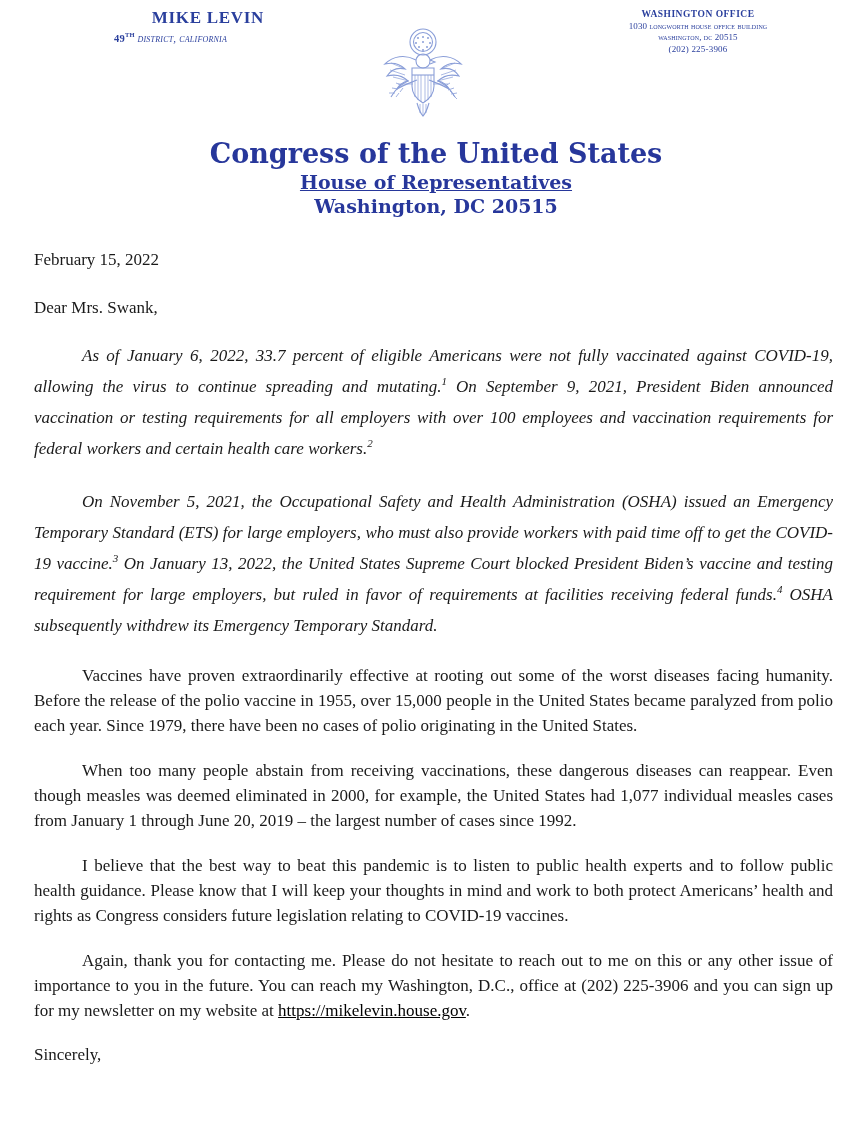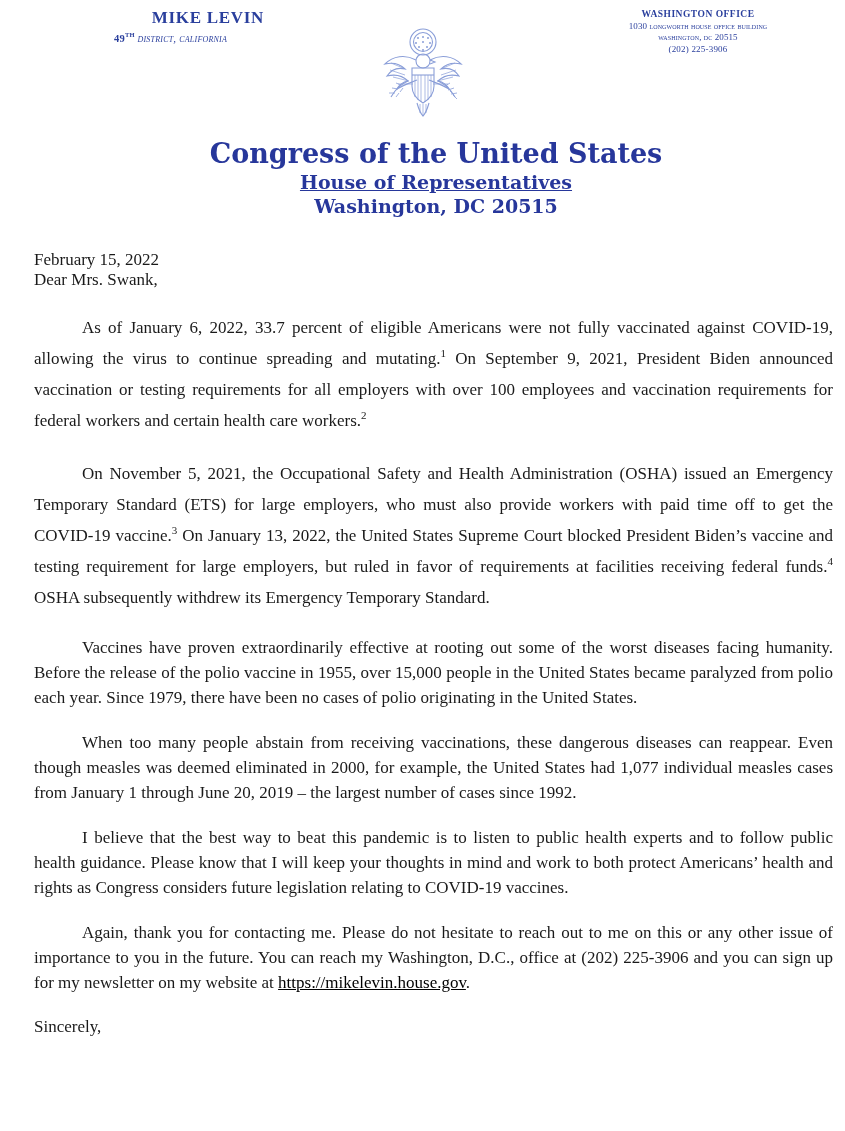--- a/index.html
+++ b/index.html
@@ -129,31 +129,33 @@
     font-size: 17px;
   }
   .date-line {
     text-align: left;
     width: 560px;
     margin-left: 0;
     font-size: 17px;
     line-height: 1.2;
   }
   .salutation {
+    margin-top: 28px;
     font-size: 17px;
   }
   p.para {
     margin: 0;
     text-align: justify;
     text-indent: 48px;
     font-size: 17px;
     line-height: 25px;
   }
   p.para.loose {
     line-height: 31px;
+    font-style: italic;
   }
   p.spaced-top { margin-top: 20px; }
   p.spaced-top-lg { margin-top: 22px; }
 
   sup.fn {
     font-size: 11px;
     vertical-align: super;
     line-height: 0;
   }
   a.weblink {

